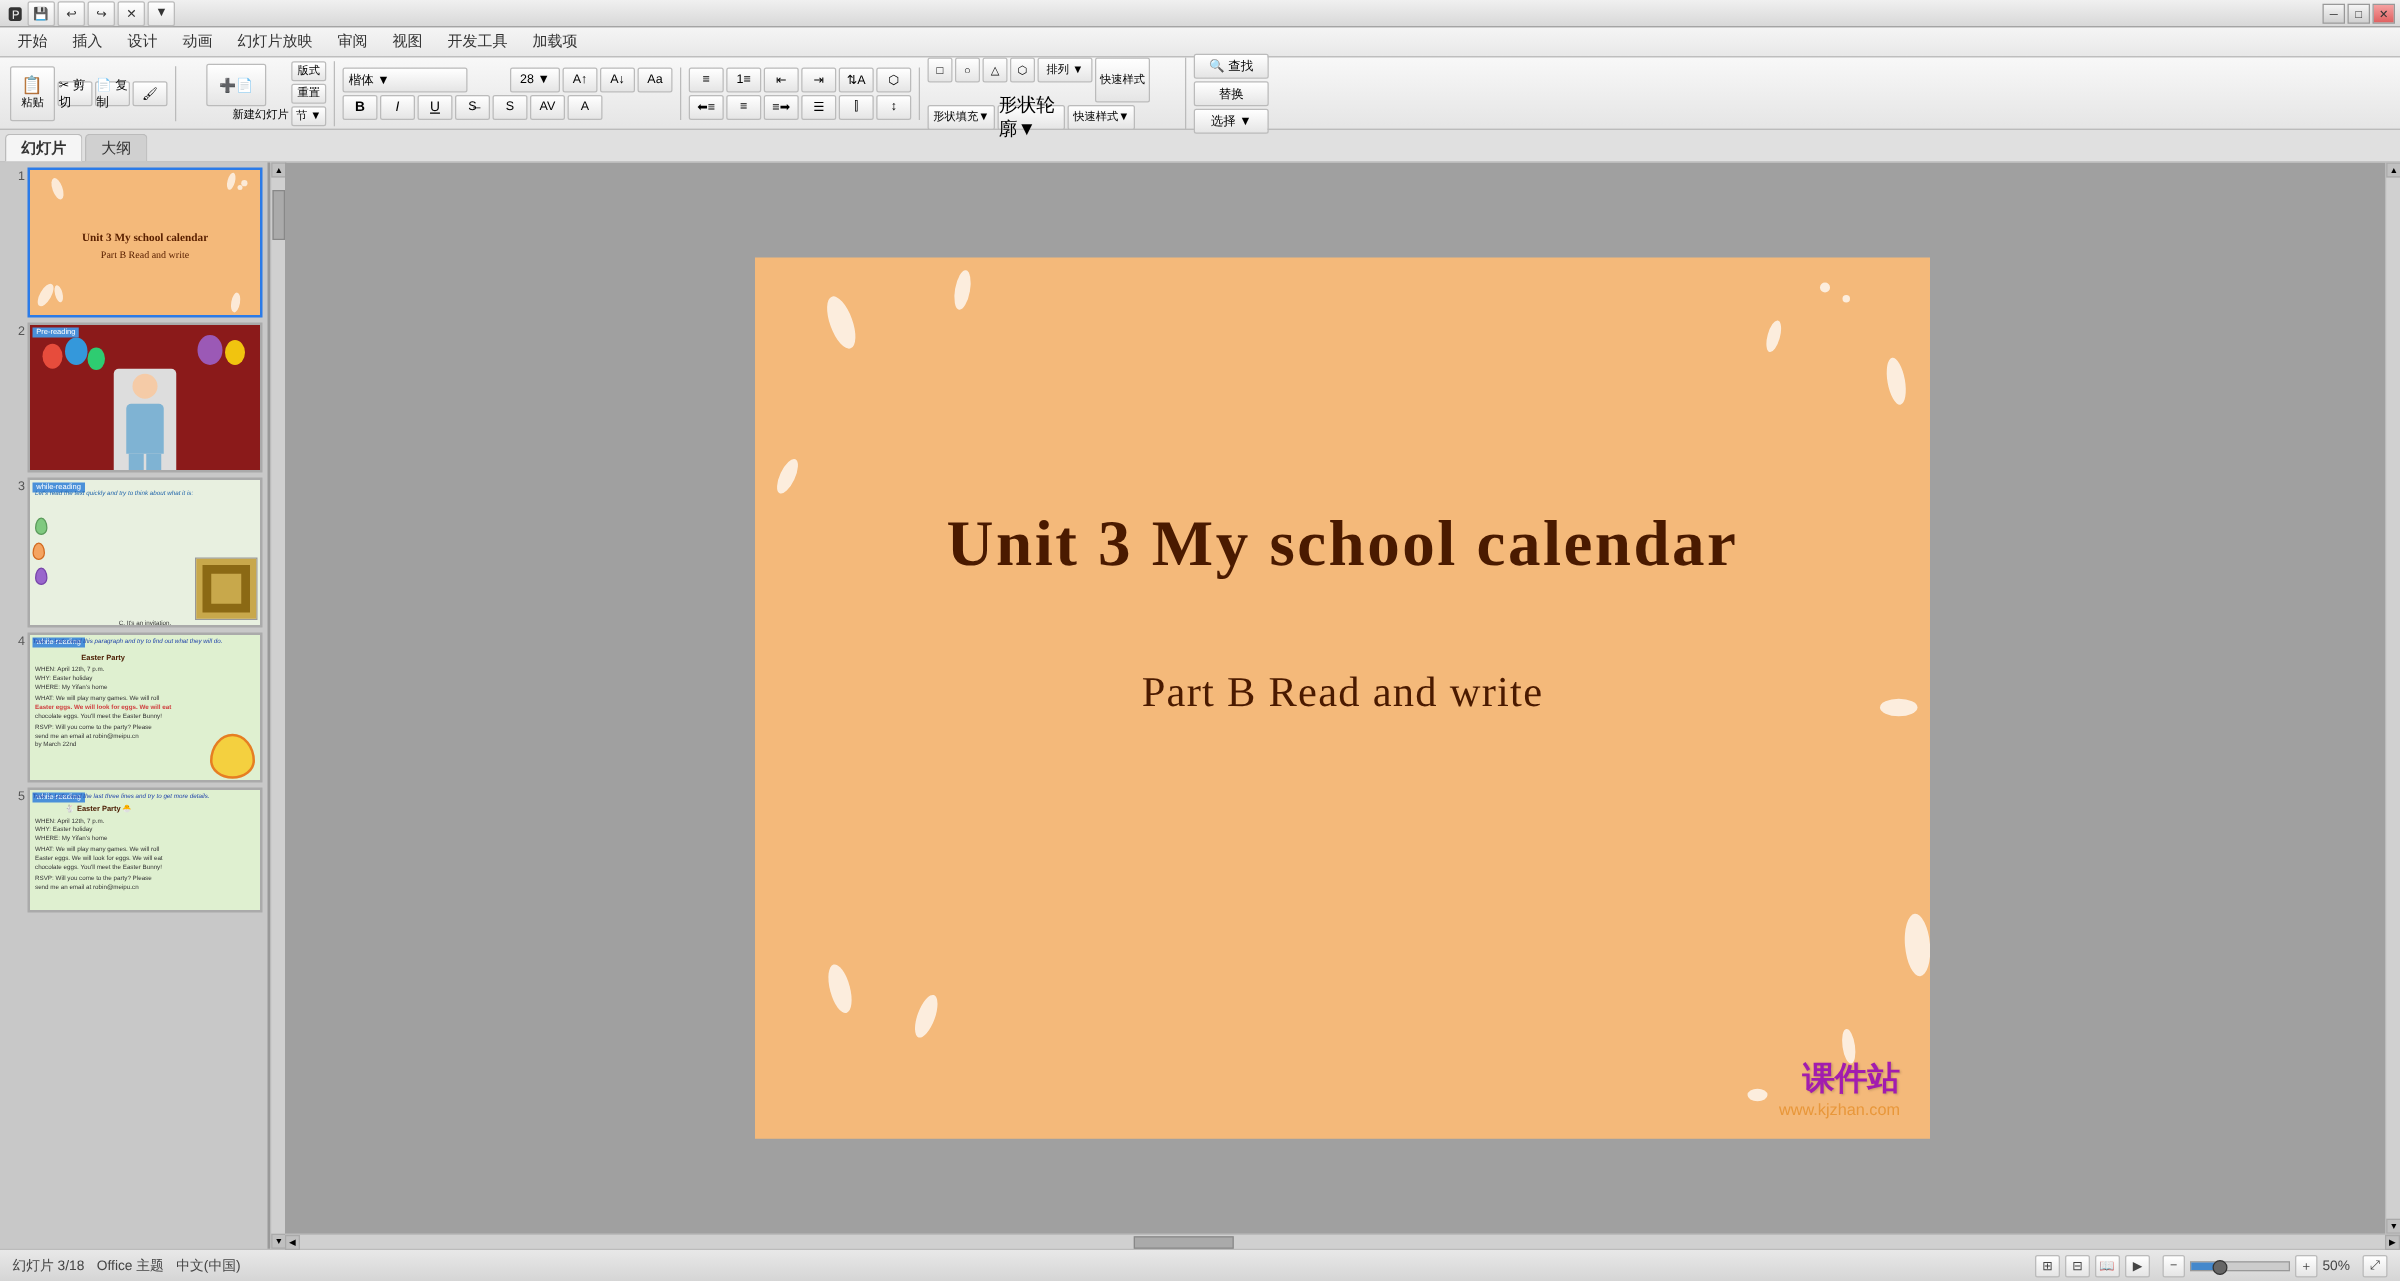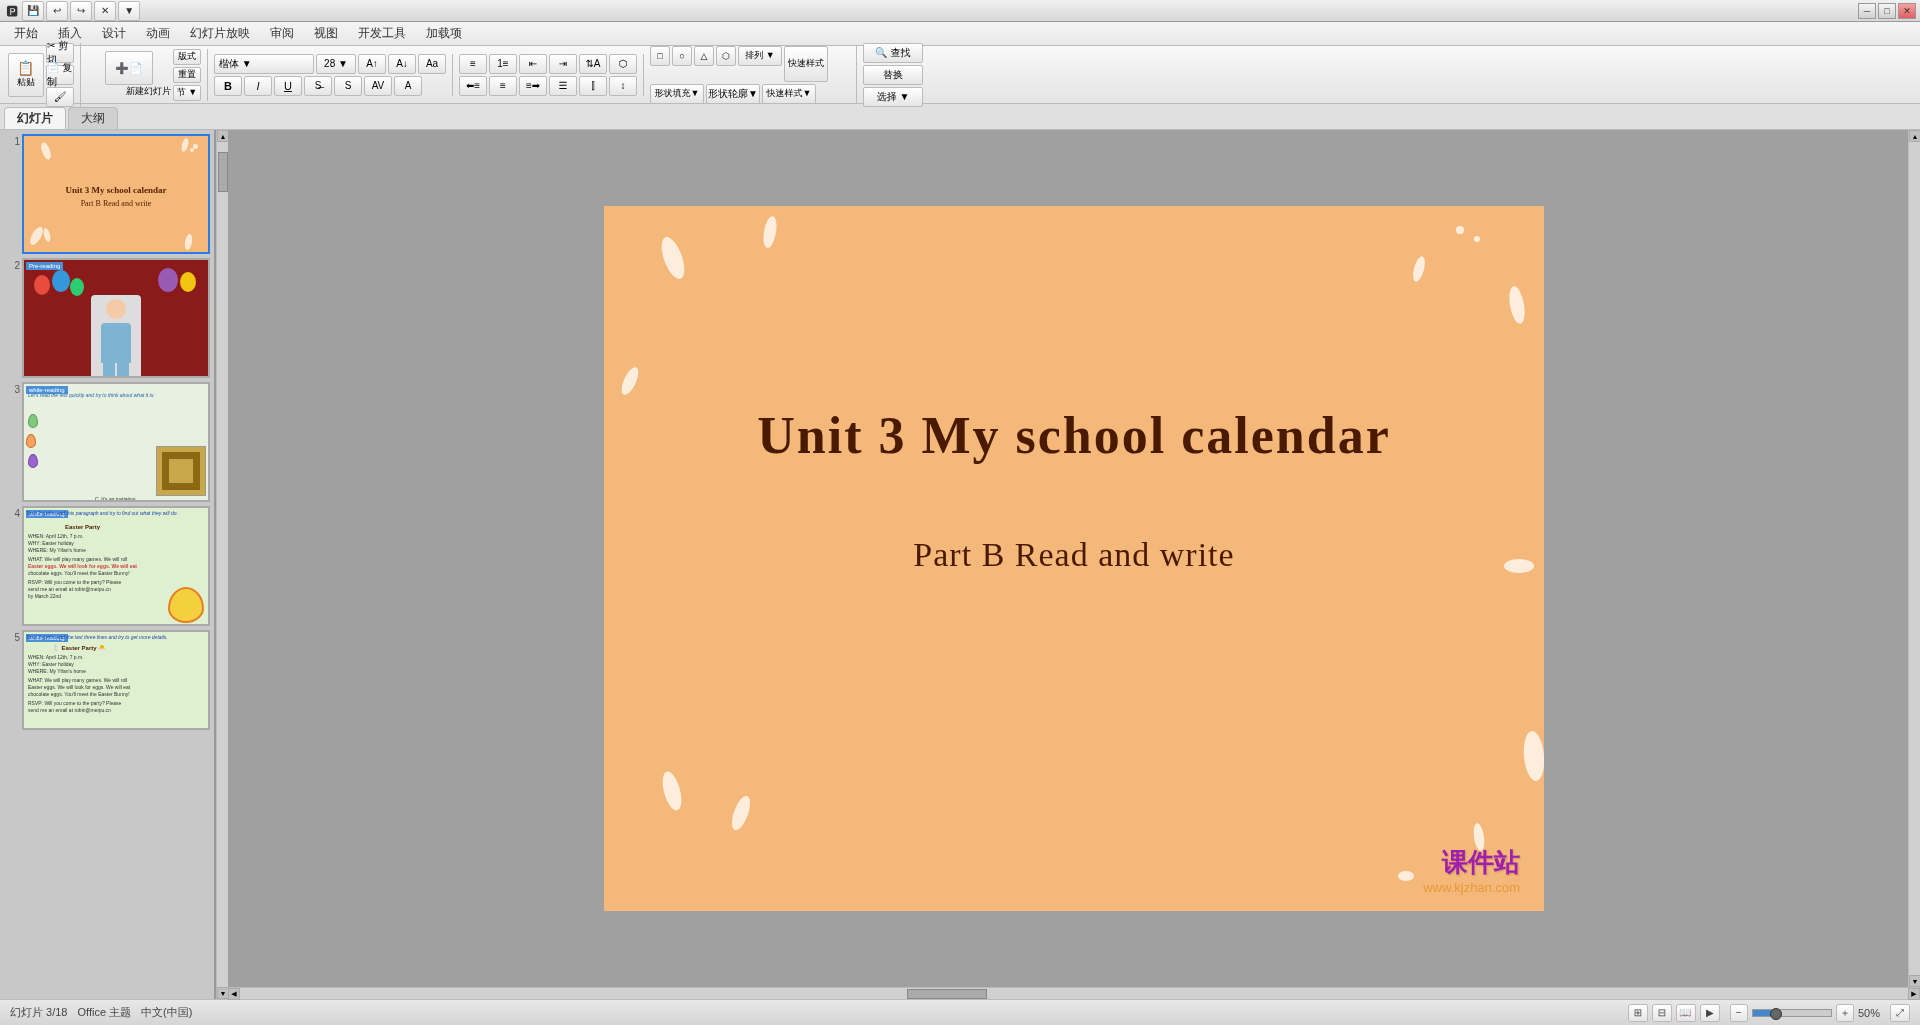--- a/index.html
+++ b/index.html
@@ -186,21 +186,21 @@
   <div class="menu-item">开发工具</div>
   <div class="menu-item">加载项</div>
 </div>
 
 <div class="toolbar">
   <div class="tb-group">
     <div class="tb-icon-btn" style="width:36px;height:44px;flex-direction:column;font-size:14px;">
       <span>📋</span>
       <span style="font-size:9px;">粘贴</span>
     </div>
-    <div style="display:flex;flex-direction:column;gap:2px;">
+    <div style="display:flex;flex-direction:row;gap:2px;">
       <div class="tb-icon-btn" style="height:20px;font-size:10px;">✂ 剪切</div>
       <div class="tb-icon-btn" style="height:20px;font-size:10px;">📄 复制</div>
       <div class="tb-icon-btn" style="height:20px;font-size:10px;">🖌</div>
     </div>
   </div>
   <div class="tb-group">
     <div style="display:flex;flex-direction:column;align-items:center;">
       <div class="tb-icon-btn" style="width:48px;height:34px;font-size:11px;">
         <span>➕📄</span>
       </div>
@@ -209,21 +209,21 @@
     <div style="display:flex;flex-direction:column;gap:2px;">
       <div class="tb-icon-btn" style="height:16px;font-size:9px;">版式</div>
       <div class="tb-icon-btn" style="height:16px;font-size:9px;">重置</div>
       <div class="tb-icon-btn" style="height:16px;font-size:9px;">节 ▼</div>
     </div>
   </div>
   <div class="tb-group">
     <div style="display:flex;flex-direction:column;gap:2px;">
       <div style="display:flex;gap:2px;">
         <div class="tb-icon-btn" style="width:100px;height:20px;font-size:10px;justify-content:flex-start;padding:0 4px;text-align:center;">楷体 ▼</div>
-        <div class="tb-icon-btn" style="width:40px;height:20px;font-size:10px;">28 ▼</div>
+        <div class="tb-icon-btn" style="width:40px;height:20px;font-size:10px;margin-left:32px;">28 ▼</div>
         <div class="tb-icon-btn" style="height:20px;font-size:10px;">A↑</div>
         <div class="tb-icon-btn" style="height:20px;font-size:10px;">A↓</div>
         <div class="tb-icon-btn" style="height:20px;font-size:10px;">Aa</div>
       </div>
       <div style="display:flex;gap:2px;">
         <div class="tb-icon-btn" style="height:20px;font-size:11px;font-weight:bold;">B</div>
         <div class="tb-icon-btn" style="height:20px;font-size:11px;font-style:italic;">I</div>
         <div class="tb-icon-btn" style="height:20px;font-size:11px;text-decoration:underline;">U</div>
         <div class="tb-icon-btn" style="height:20px;font-size:10px;">S̶</div>
         <div class="tb-icon-btn" style="height:20px;font-size:10px;">S</div>
@@ -255,21 +255,21 @@
   <div class="tb-group">
     <div style="display:flex;flex-direction:column;align-items:center;">
       <div style="display:flex;gap:2px;flex-wrap:wrap;max-width:200px;">
         <div class="tb-icon-btn" style="width:20px;height:20px;font-size:9px;">□</div>
         <div class="tb-icon-btn" style="width:20px;height:20px;font-size:9px;">○</div>
         <div class="tb-icon-btn" style="width:20px;height:20px;font-size:9px;">△</div>
         <div class="tb-icon-btn" style="width:20px;height:20px;font-size:9px;">⬡</div>
         <div class="tb-icon-btn" style="height:20px;font-size:9px;width:44px;">排列 ▼</div>
         <div class="tb-icon-btn" style="height:36px;font-size:9px;width:44px;">快速样式</div>
         <div class="tb-icon-btn" style="height:20px;font-size:9px;width:54px;">形状填充▼</div>
-        <div class="tb-icon-btn" style="height:20px;font-size:10px;width:54px;">形状轮廓▼</div>
+        <div class="tb-icon-btn" style="height:20px;font-size:15px;width:54px;">形状轮廓▼</div>
         <div class="tb-icon-btn" style="height:20px;font-size:9px;width:54px;">快速样式▼</div>
       </div>
     </div>
   </div>
   <div class="tb-group" style="border:none;">
     <div style="display:flex;flex-direction:column;gap:2px;">
       <div class="tb-icon-btn" style="height:20px;font-size:10px;width:60px;">🔍 查找</div>
       <div class="tb-icon-btn" style="height:20px;font-size:10px;width:60px;">替换</div>
       <div class="tb-icon-btn" style="height:20px;font-size:10px;width:60px;">选择 ▼</div>
     </div>

